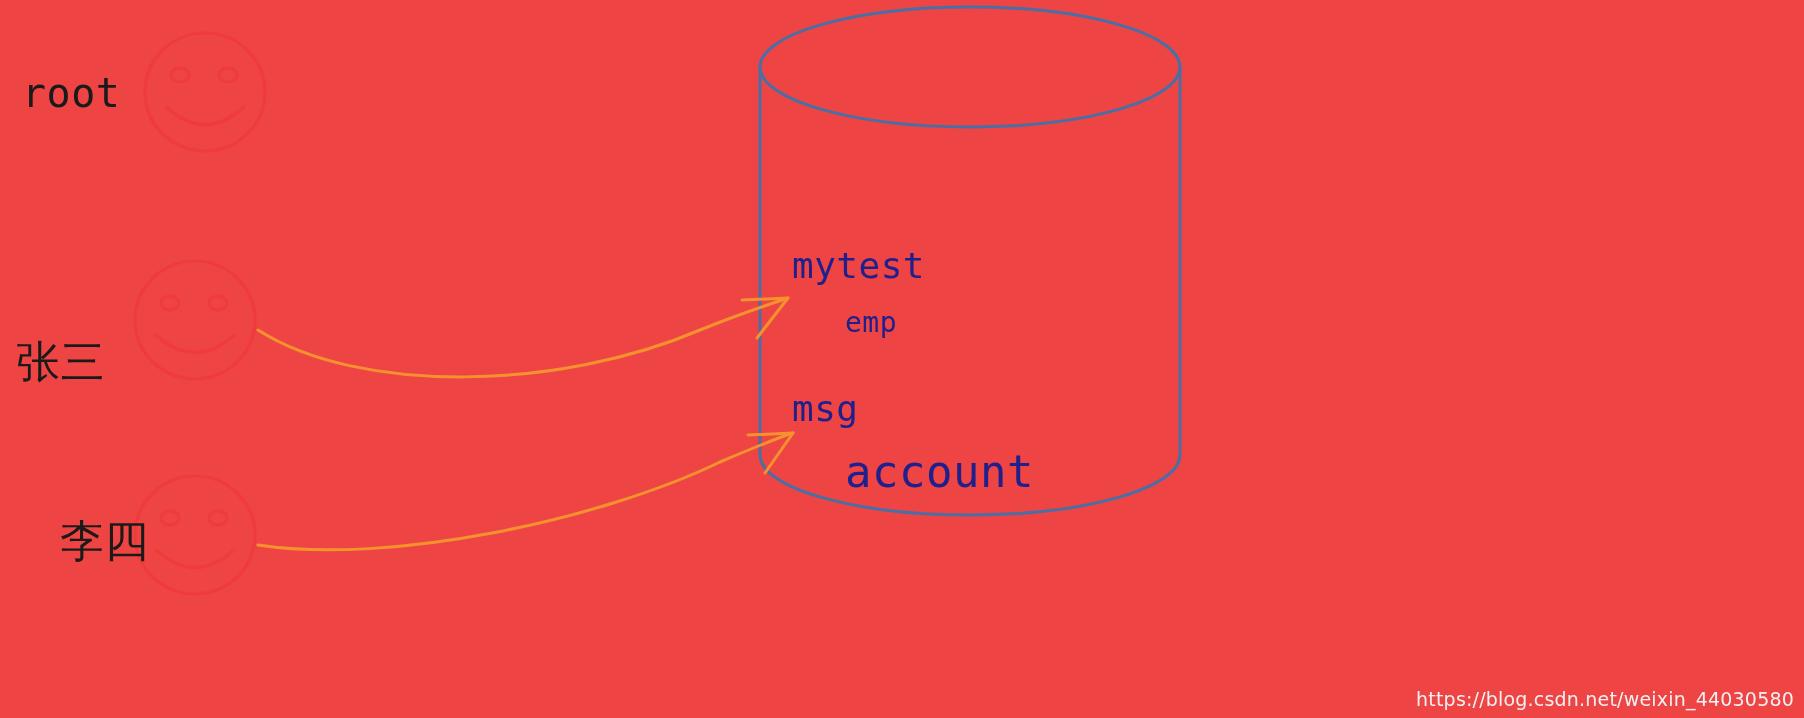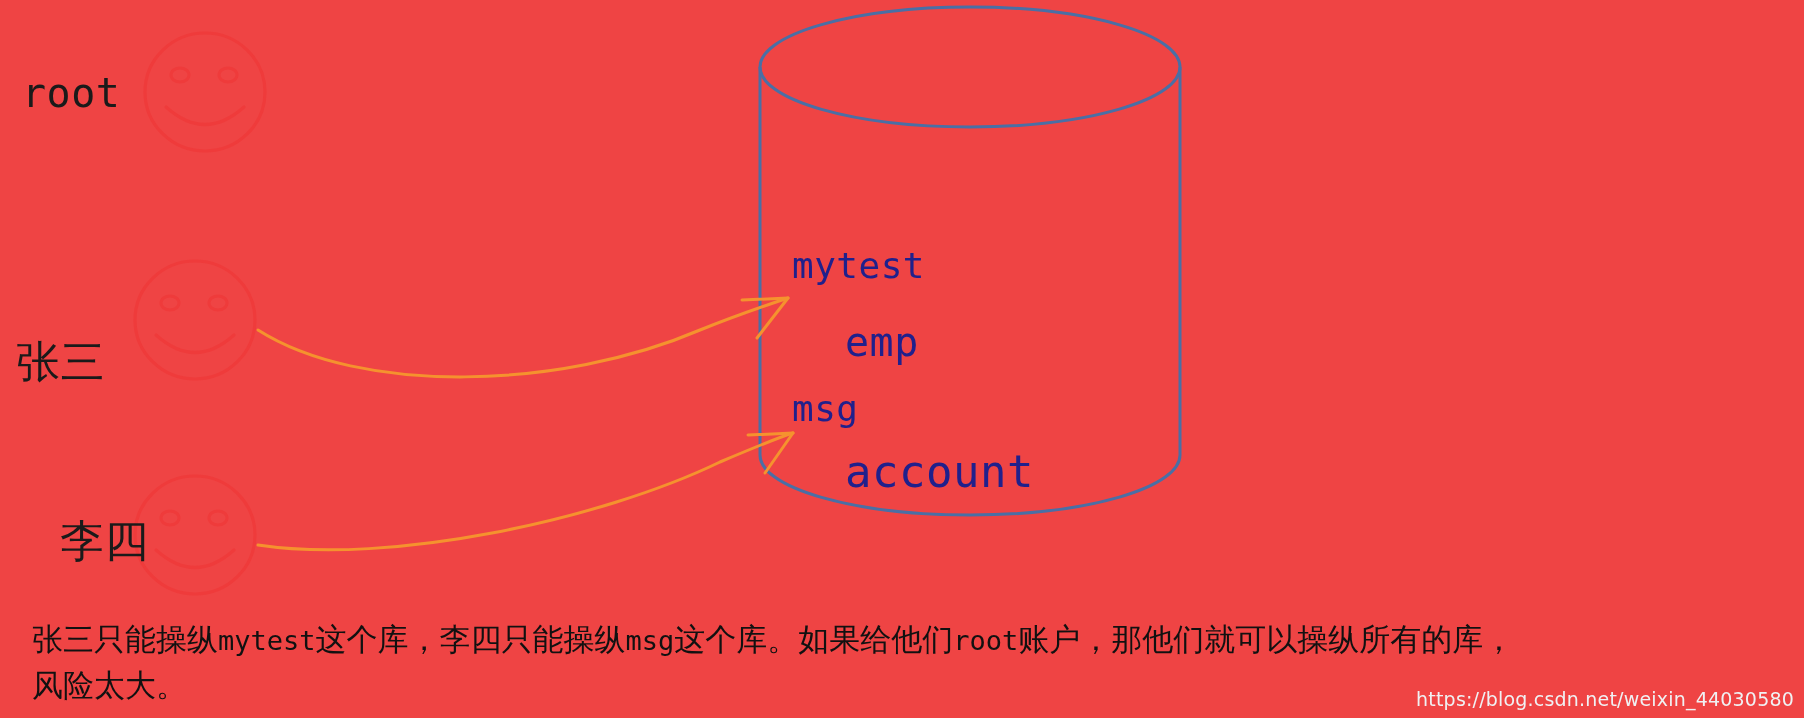--- a/index.html
+++ b/index.html
@@ -119,26 +119,22 @@
   </svg>
 
   <div class="person-label" style="left:22px; top:70px; font-size:40px;">root</div>
 
   <div class="person-label cjk" style="left:16px; top:297px; font-size:44px;margin-top:36px;">张三</div>
 
   <div class="person-label cjk" style="left:16px; top:512px; font-size:44px;margin-left:44px;">李四</div>
 
   <div class="db-text" style="left:792px; top:245px; font-size:36px;">mytest</div>
 
-  <div class="db-text" style="left:845px; top:319px; font-size:40px;text-align:right;">emp</div>
+  <div class="db-text" style="left:845px; top:306px; font-size:28px;text-align:right;">emp</div>
 
   <div class="db-text" style="left:792px; top:388px; font-size:36px;">msg</div>
 
   <div class="db-text" style="left:845px; top:446px; font-size:44px;">account</div>
 
-  <div class="caption">
-    <div><span>张三只能操纵</span><span class="mono">mytest</span><span>这个库，李四只能操纵</span><span class="mono">msg</span><span>这个库。如果给他们</span><span class="mono">root</span><span>账户，那他们就可以操纵所有的库，</span></div>
-    <div>风险太大。</div>
-  </div>
 
   <div class="watermark">https://blog.csdn.net/weixin_44030580</div>
 
 </div>
 
 </body></html>

